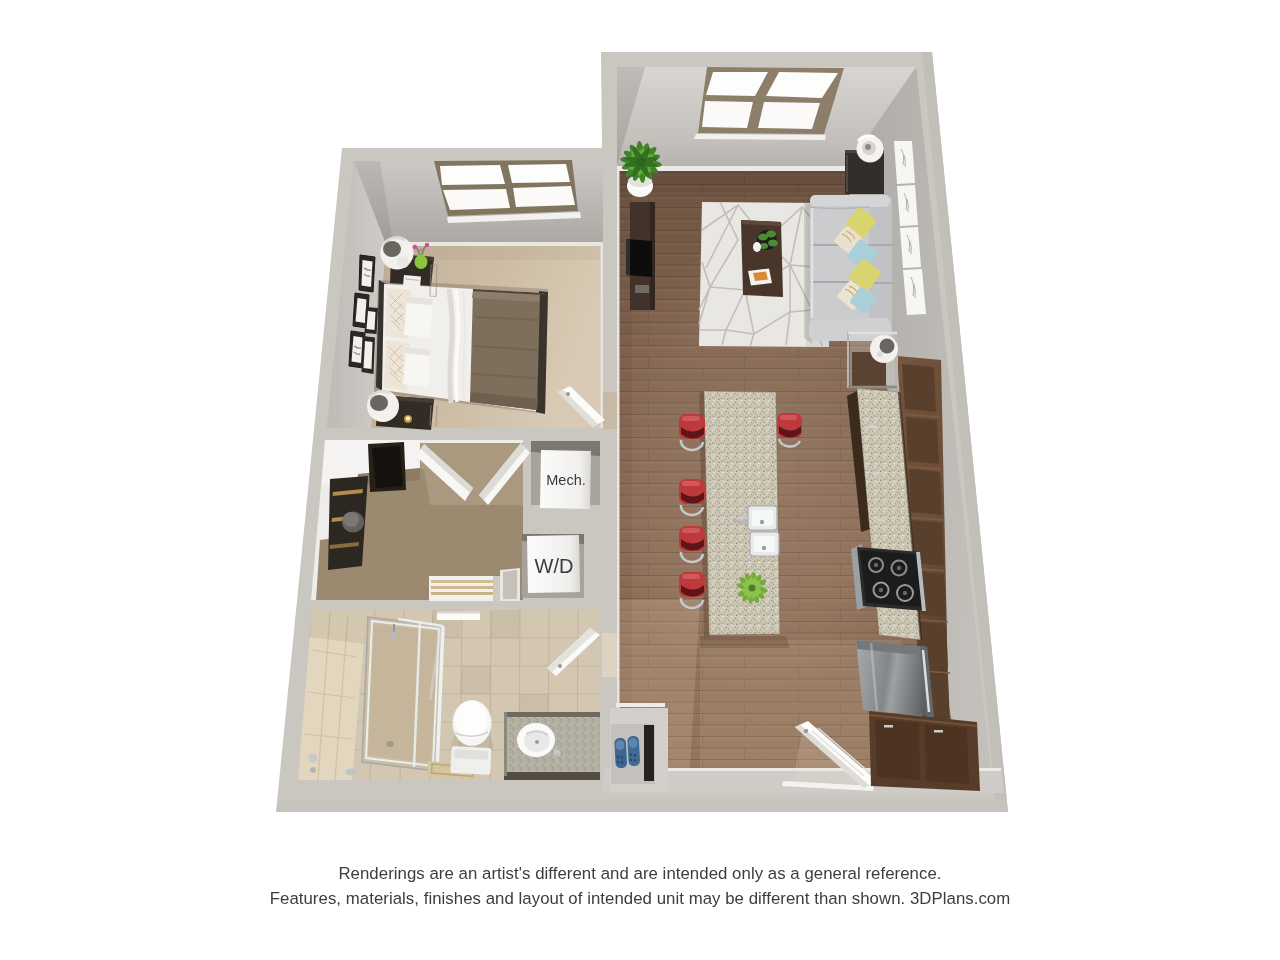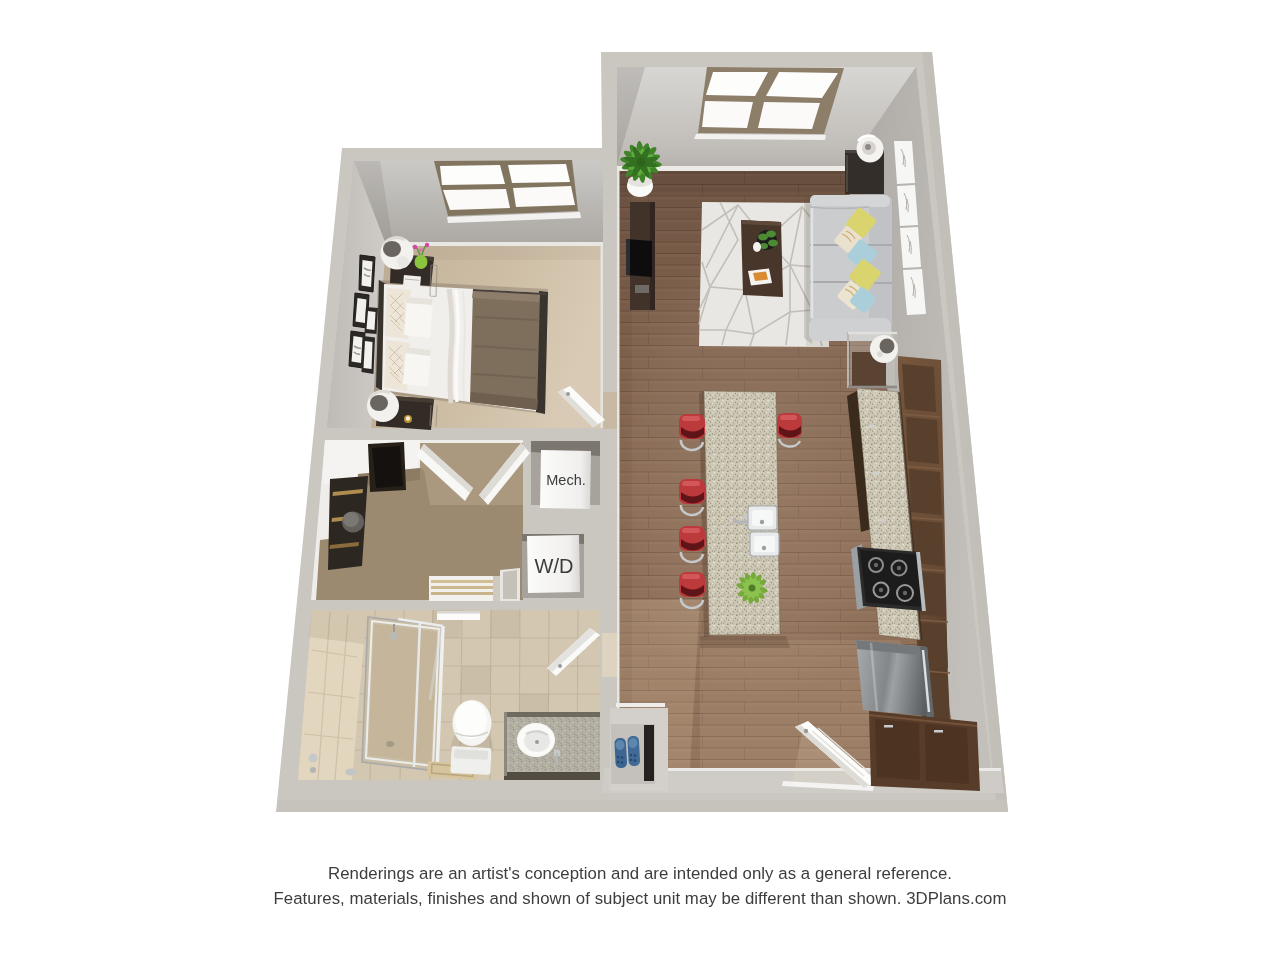--- a/index.html
+++ b/index.html
@@ -709,15 +709,15 @@
 <polygon points="357.5,298 366.5,299.5 365,323 355.5,321.5" fill="#f2f1ee"></polygon>
 <polygon points="366,307 378,308 376.5,334 364.5,333" fill="#2c2826"></polygon>
 <polygon points="368,311 375.5,312 374.5,330 366.5,329" fill="#f2f1ee"></polygon>
 <polygon points="351,331 365,333 363,368 349,366" fill="#2c2826" stroke="#1d1a18" stroke-width="1"></polygon>
 <polygon points="353.5,336 362.5,337.5 361,363 351.5,361.5" fill="#f2f1ee"></polygon>
 <path d="M354,346 q4,3 7,2 M354,352 q3,3 6,2" stroke="#9a9792" stroke-width="1.6" fill="none"></path>
 <polygon points="363,336 375,337.5 373.5,374 361.5,372" fill="#2c2826"></polygon>
 <polygon points="365,341 372.5,342 371.5,369 363.5,368" fill="#f2f1ee"></polygon>
 </g>
 </svg>
-<div class="cap" style="top:864px;">Renderings are an artist's conception and are intended only as a general reference.</div>
-<div class="cap" style="top:889px;">Features, materials, finishes and shown of subject unit may be different than shown. 3DPlans.com</div>
+<div class="cap" style="top:864px;">Renderings are an artist's different and are intended only as a general reference.</div>
+<div class="cap" style="top:889px;">Features, materials, finishes and layout of intended unit may be different than shown. 3DPlans.com</div>
 </div>
 
 </body></html>

